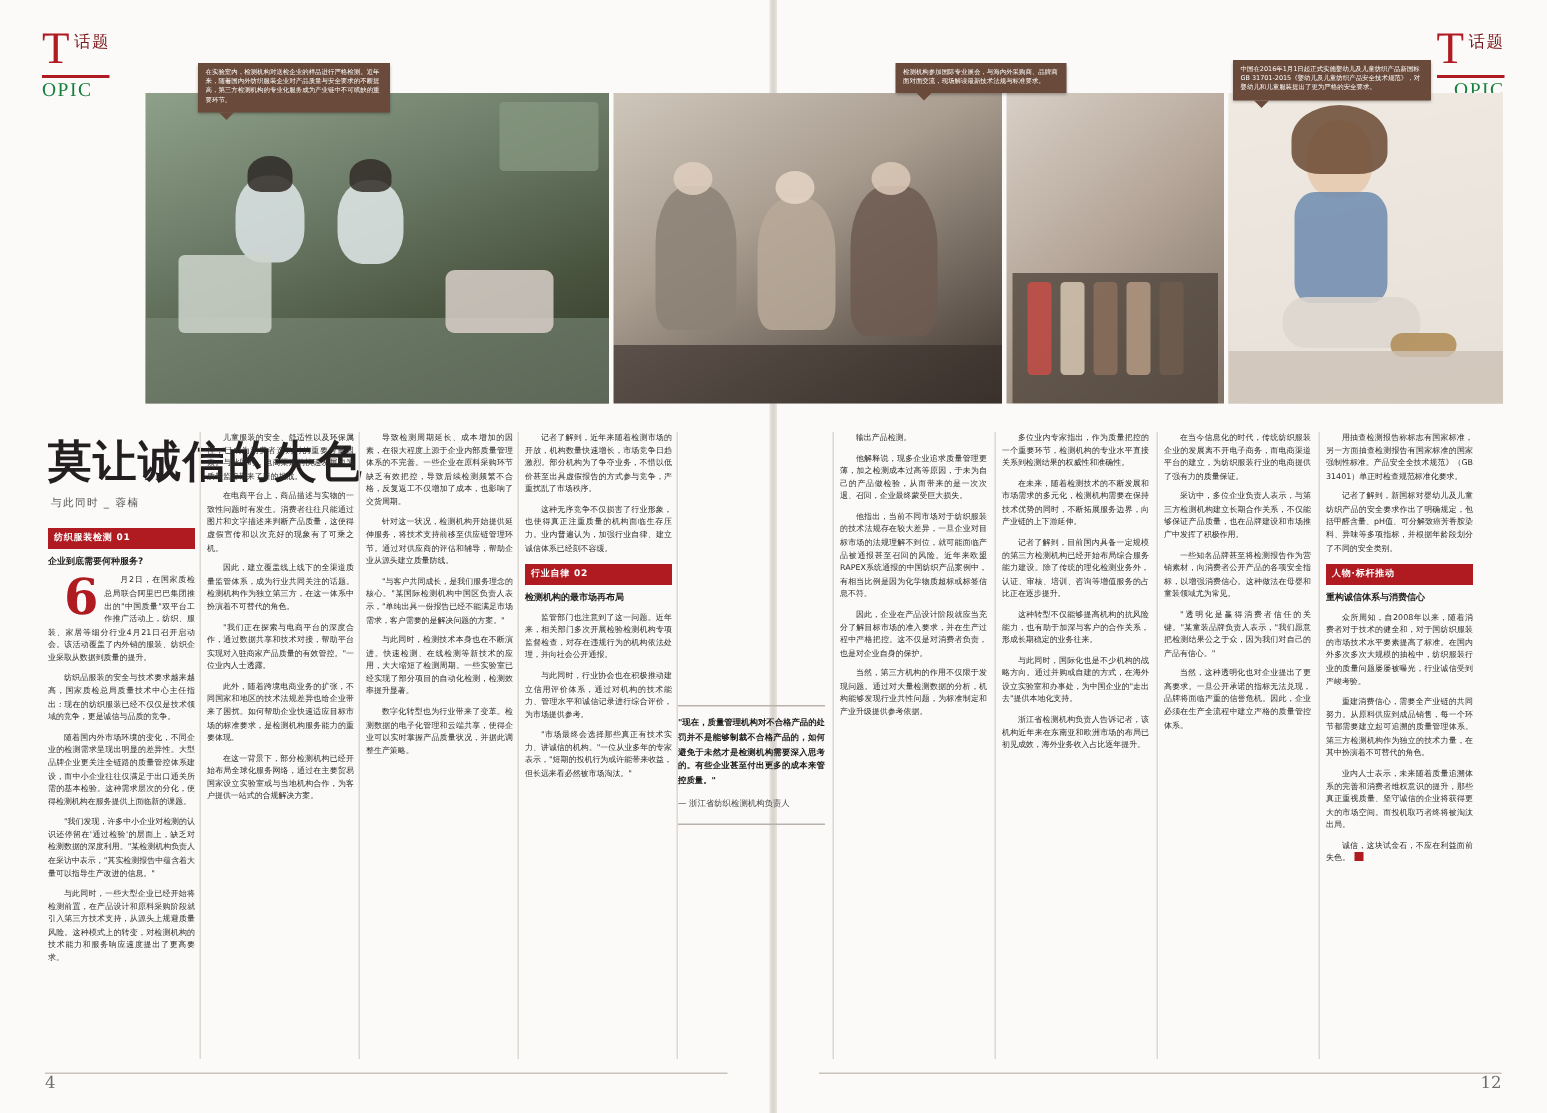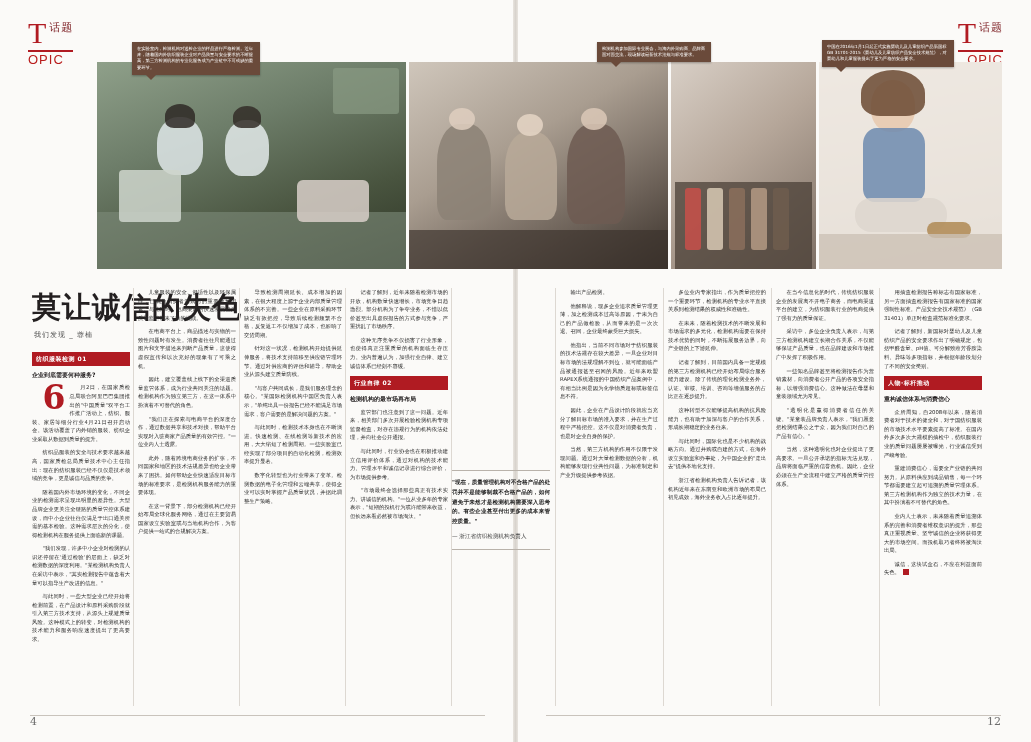--- a/index.html
+++ b/index.html
@@ -13,21 +13,21 @@
   .page{position:absolute;top:0;height:742px;background:#fbfaf8;}
   .page-left{left:0;width:515px;}
   .page-right{left:515px;width:516px;}
   .gutter{position:absolute;left:513px;top:0;width:5px;height:742px;
     background:linear-gradient(to right,#e3ded8,#cfc9c2,#e3ded8);opacity:.8;}
 
   
   .rh{position:absolute;top:18px;display:flex;align-items:flex-start;}
   .rh .t{font-family:"Liberation Serif","DejaVu Serif",serif;font-size:30px;color:#b01b22;line-height:1;}
   .rh .cn{font-size:11px;color:#7a1a1f;margin-left:3px;margin-top:2px;letter-spacing:1px;}
-  .rh .opic{font-family:Liberation Sans, sans-serif;font-size:13px;color:#b91c1c;letter-spacing:1px;}
+  .rh .opic{font-family:Liberation Serif, serif;font-size:13px;color:#15803d;letter-spacing:1px;}
   .rh-left{left:28px;}
   .rh-right{right:28px;align-items:flex-start;}
   .rh-box{border-bottom:2px solid #b01b22;padding-bottom:2px;}
   .rh-col{display:flex;flex-direction:column;}
 
   
   .photos{position:absolute;left:97px;top:62px;width:905px;height:207px;display:flex;gap:3px;}
   .ph{position:relative;overflow:hidden;}
   .ph1{width:310px;height:207px;background:
       linear-gradient(160deg,#8fa08a 0%,#6d7d69 35%,#49543f 70%,#2e3526 100%);}
@@ -169,21 +169,21 @@
   </div>
 
   <div class="caption cap1">在实验室内，检测机构对送检企业的样品进行严格检测。近年来，随着国内外纺织服装企业对产品质量与安全要求的不断提高，第三方检测机构的专业化服务成为产业链中不可或缺的重要环节。</div>
   <div class="caption cap2">检测机构参加国际专业展会，与海内外采购商、品牌商面对面交流，现场解读最新技术法规与标准要求。</div>
   <div class="caption cap3">中国在2016年1月1日起正式实施婴幼儿及儿童纺织产品新国标GB 31701-2015《婴幼儿及儿童纺织产品安全技术规范》，对婴幼儿和儿童服装提出了更为严格的安全要求。</div>
 
   <div class="headline">
     <span class="hl-a">莫让诚信的</span>
     <span class="hl-a">失色</span>
   </div>
-  <div class="byline">我们发现 _ 蓉楠</div>
+  <div class="byline">与此同时 _ 蓉楠</div>
 
   <div class="vrule" style="left:133px;"></div>
   <div class="vrule" style="left:239px;"></div>
   <div class="vrule" style="left:345px;"></div>
   <div class="vrule" style="left:451px;"></div>
   <div class="vrule" style="left:555px;"></div>
   <div class="vrule" style="left:663px;"></div>
   <div class="vrule" style="left:771px;"></div>
   <div class="vrule" style="left:879px;"></div>
 

